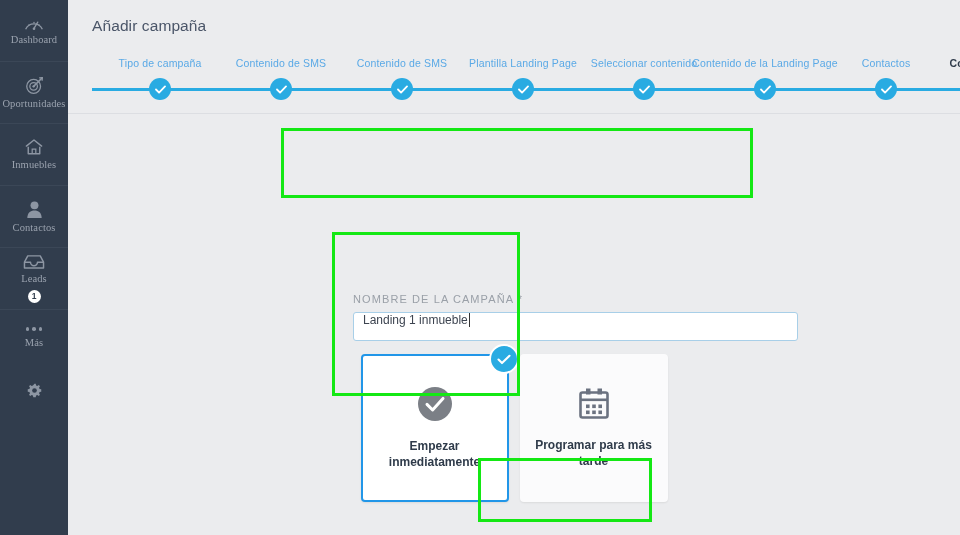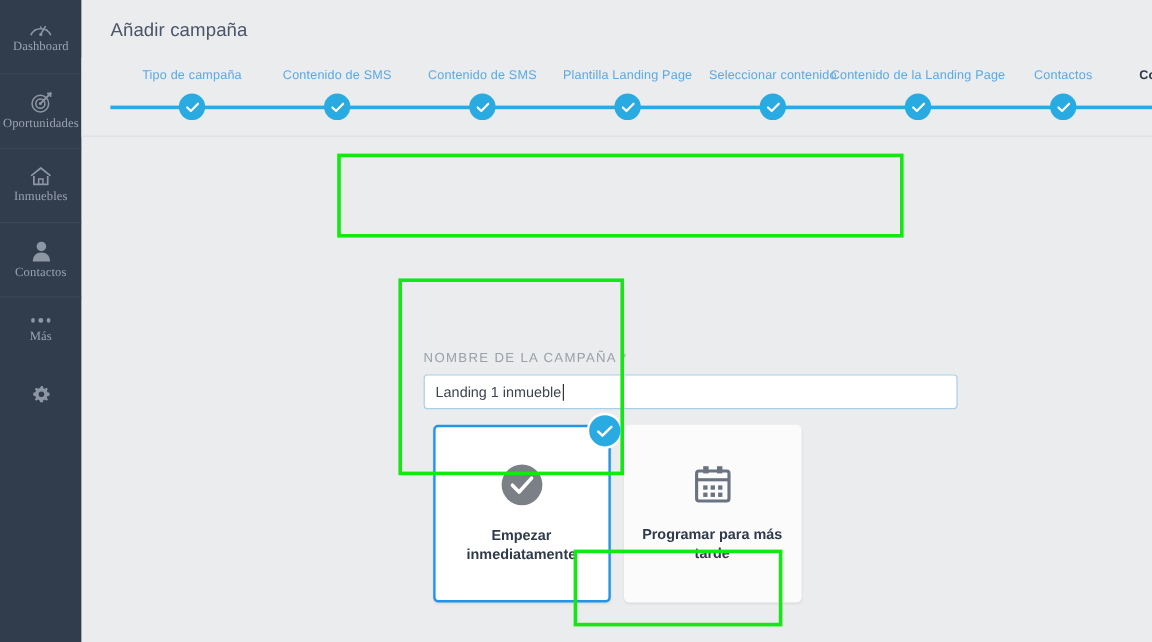--- a/index.html
+++ b/index.html
@@ -160,21 +160,21 @@
     width: 445px; height: 29px;
     border: 1px solid #a8cfe8;
     border-radius: 3px;
     background: #fff;
     font-size: 12px;
     color: #3d4450;
     padding: 0 9px;
     font-family: "Liberation Sans", sans-serif;
     outline: none;
     display: flex;
-    align-items: center;
+    align-items: flex-start;
     position: relative;
   }
   .caret {
     display: inline-block;
     width: 1px; height: 14px;
     background: #333;
     margin-left: 1px;
   }
   .required-note {
     position: absolute;
@@ -286,20 +286,30 @@
     <div class="nav-item">
       <span class="nav-icon">
         <svg width="17" height="19" viewBox="0 0 18 20">
           <circle cx="9" cy="5.6" r="4.2" fill="#8d96a3"></circle>
           <path d="M1.4 19 C1.4 13.4 4.8 11 9 11 C13.2 11 16.6 13.4 16.6 19 Z" fill="#8d96a3"></path>
         </svg>
       </span>
       <span class="nav-label">Contactos</span>
     </div>
 
+    <div class="nav-item">
+      <span class="nav-icon">
+        <svg width="22" height="16" viewBox="0 0 24 17">
+          <path d="M1.6 8.6 L5.2 1.8 H18.8 L22.4 8.6 V15 H1.6 Z" fill="none" stroke="#8d96a3" stroke-width="1.6" stroke-linejoin="round"></path>
+          <path d="M1.6 8.8 H8.2 A3.8 3.8 0 0 0 15.8 8.8 H22.4" fill="none" stroke="#8d96a3" stroke-width="1.6" stroke-linejoin="round"></path>
+        </svg>
+      </span>
+      <span class="nav-label">Leads</span>
+      <span class="badge">1</span>
+    </div>
 
     <div class="nav-item more">
       <span class="dots">
           <i></i>
           <i></i>
           <i></i>
         </span>
       <span class="nav-label">Más</span>
     </div>
 

